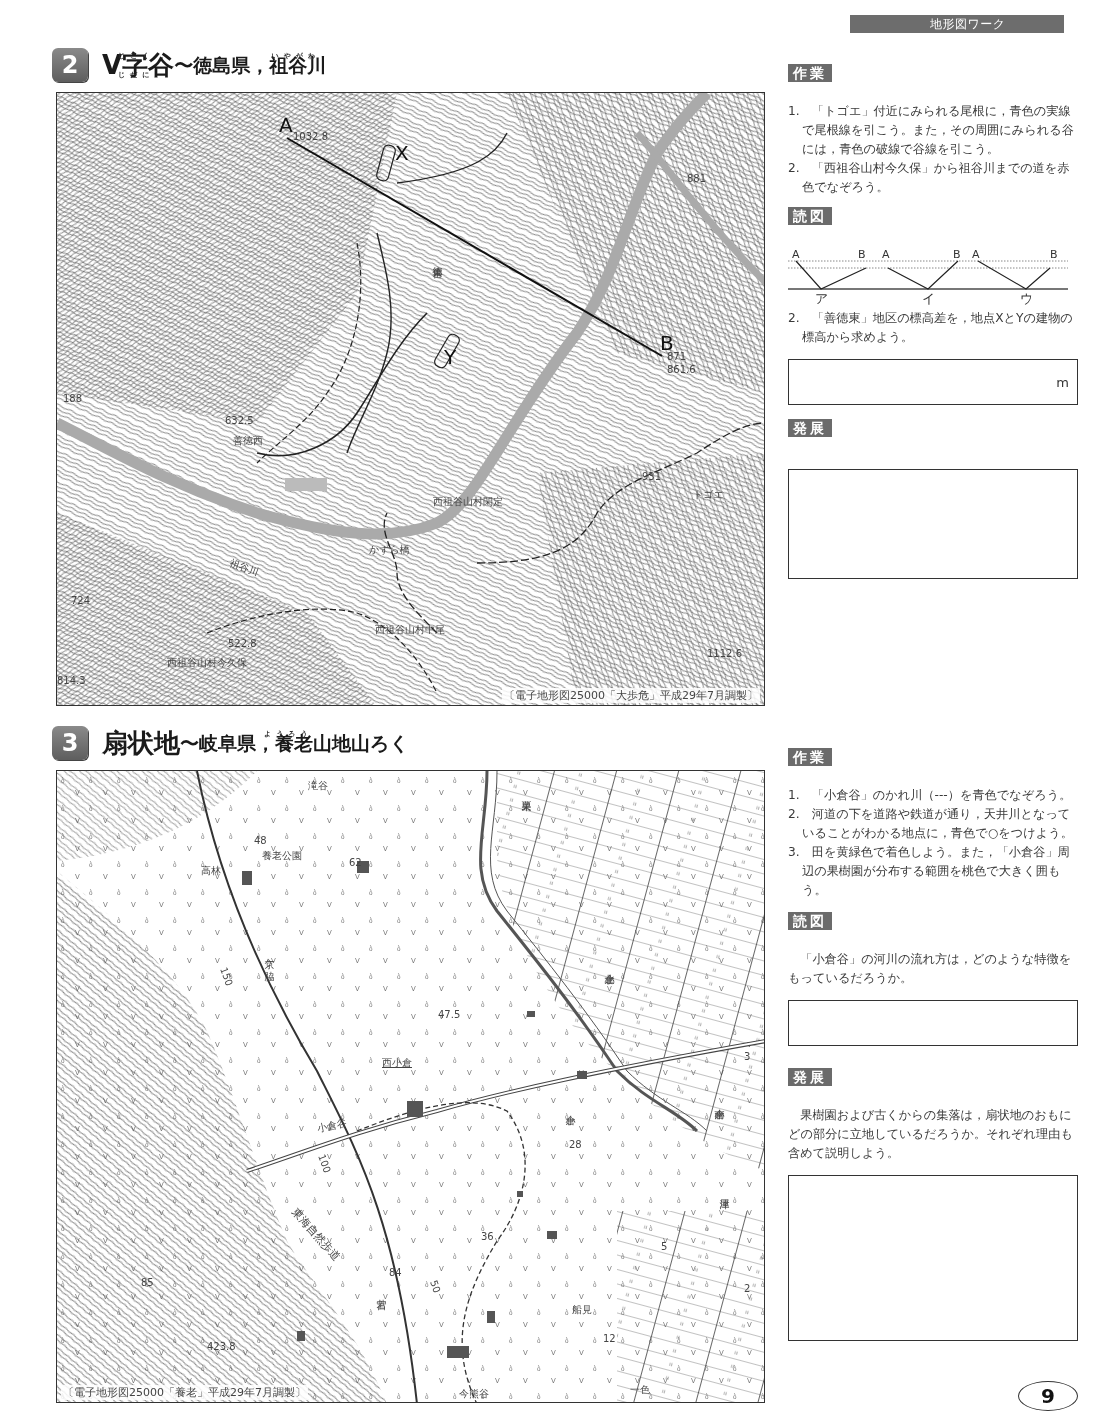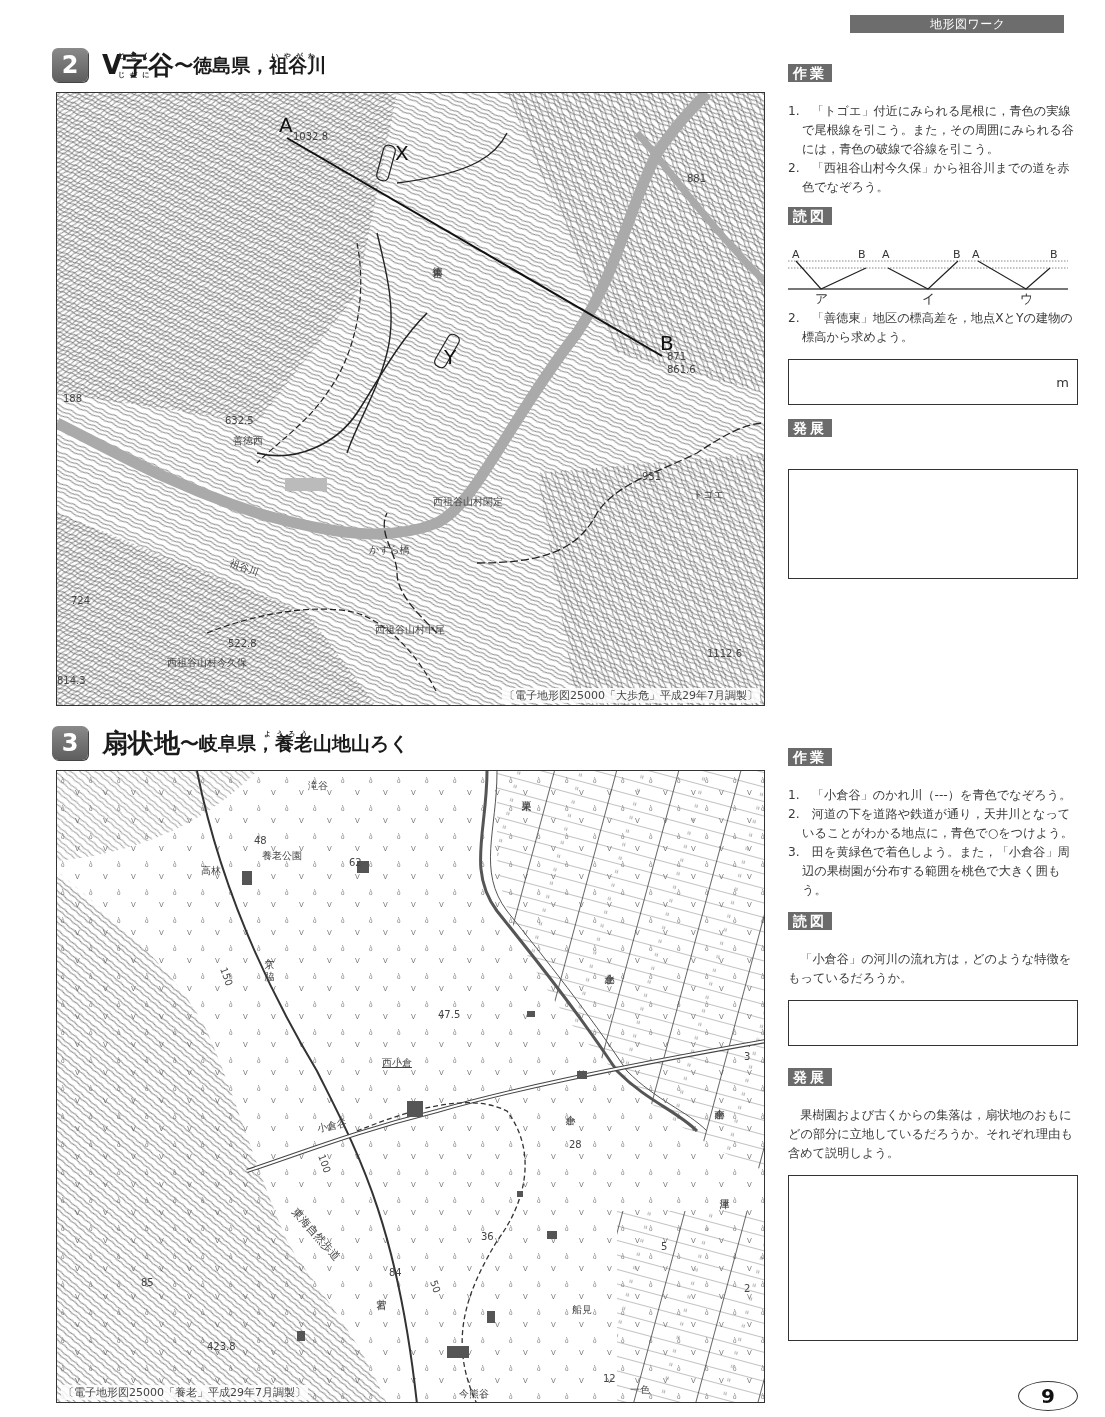--- a/index.html
+++ b/index.html
@@ -255,21 +255,21 @@
   <span class="map-label" style="left:197px; top:64px;">48</span>
   <span class="map-label" style="left:292px; top:86px;">62</span>
   <span class="map-label" style="left:160px; top:200px; transform:rotate(70deg);">150</span>
   <span class="map-label" style="left:381px; top:238px;">47.5</span>
   <span class="map-label" style="left:332px; top:496px;">84</span>
   <span class="map-label" style="left:84px; top:506px;">85</span>
   <span class="map-label" style="left:258px; top:387px; transform:rotate(70deg);">100</span>
   <span class="map-label" style="left:512px; top:368px;">28</span>
   <span class="map-label" style="left:424px; top:460px;">36</span>
   <span class="map-label" style="left:372px; top:510px; transform:rotate(70deg);">50</span>
-  <span class="map-label" style="left:546px; top:562px;margin-top:40px;">12</span>
+  <span class="map-label" style="left:546px; top:562px;">12</span>
   <span class="map-label" style="left:604px; top:470px;">5</span>
   <span class="map-label" style="left:687px; top:280px;">3</span>
   <span class="map-label" style="left:687px; top:512px;">2</span>
   <span class="map-label" style="left:150px; top:570px;">423.8</span>
 
   <span class="map-credit left">〔電子地形図25000「養老」平成29年7月調製〕</span>
 </div>
 
 <div class="panel" style="top:748px;">
   <div class="tag">作業</div>

